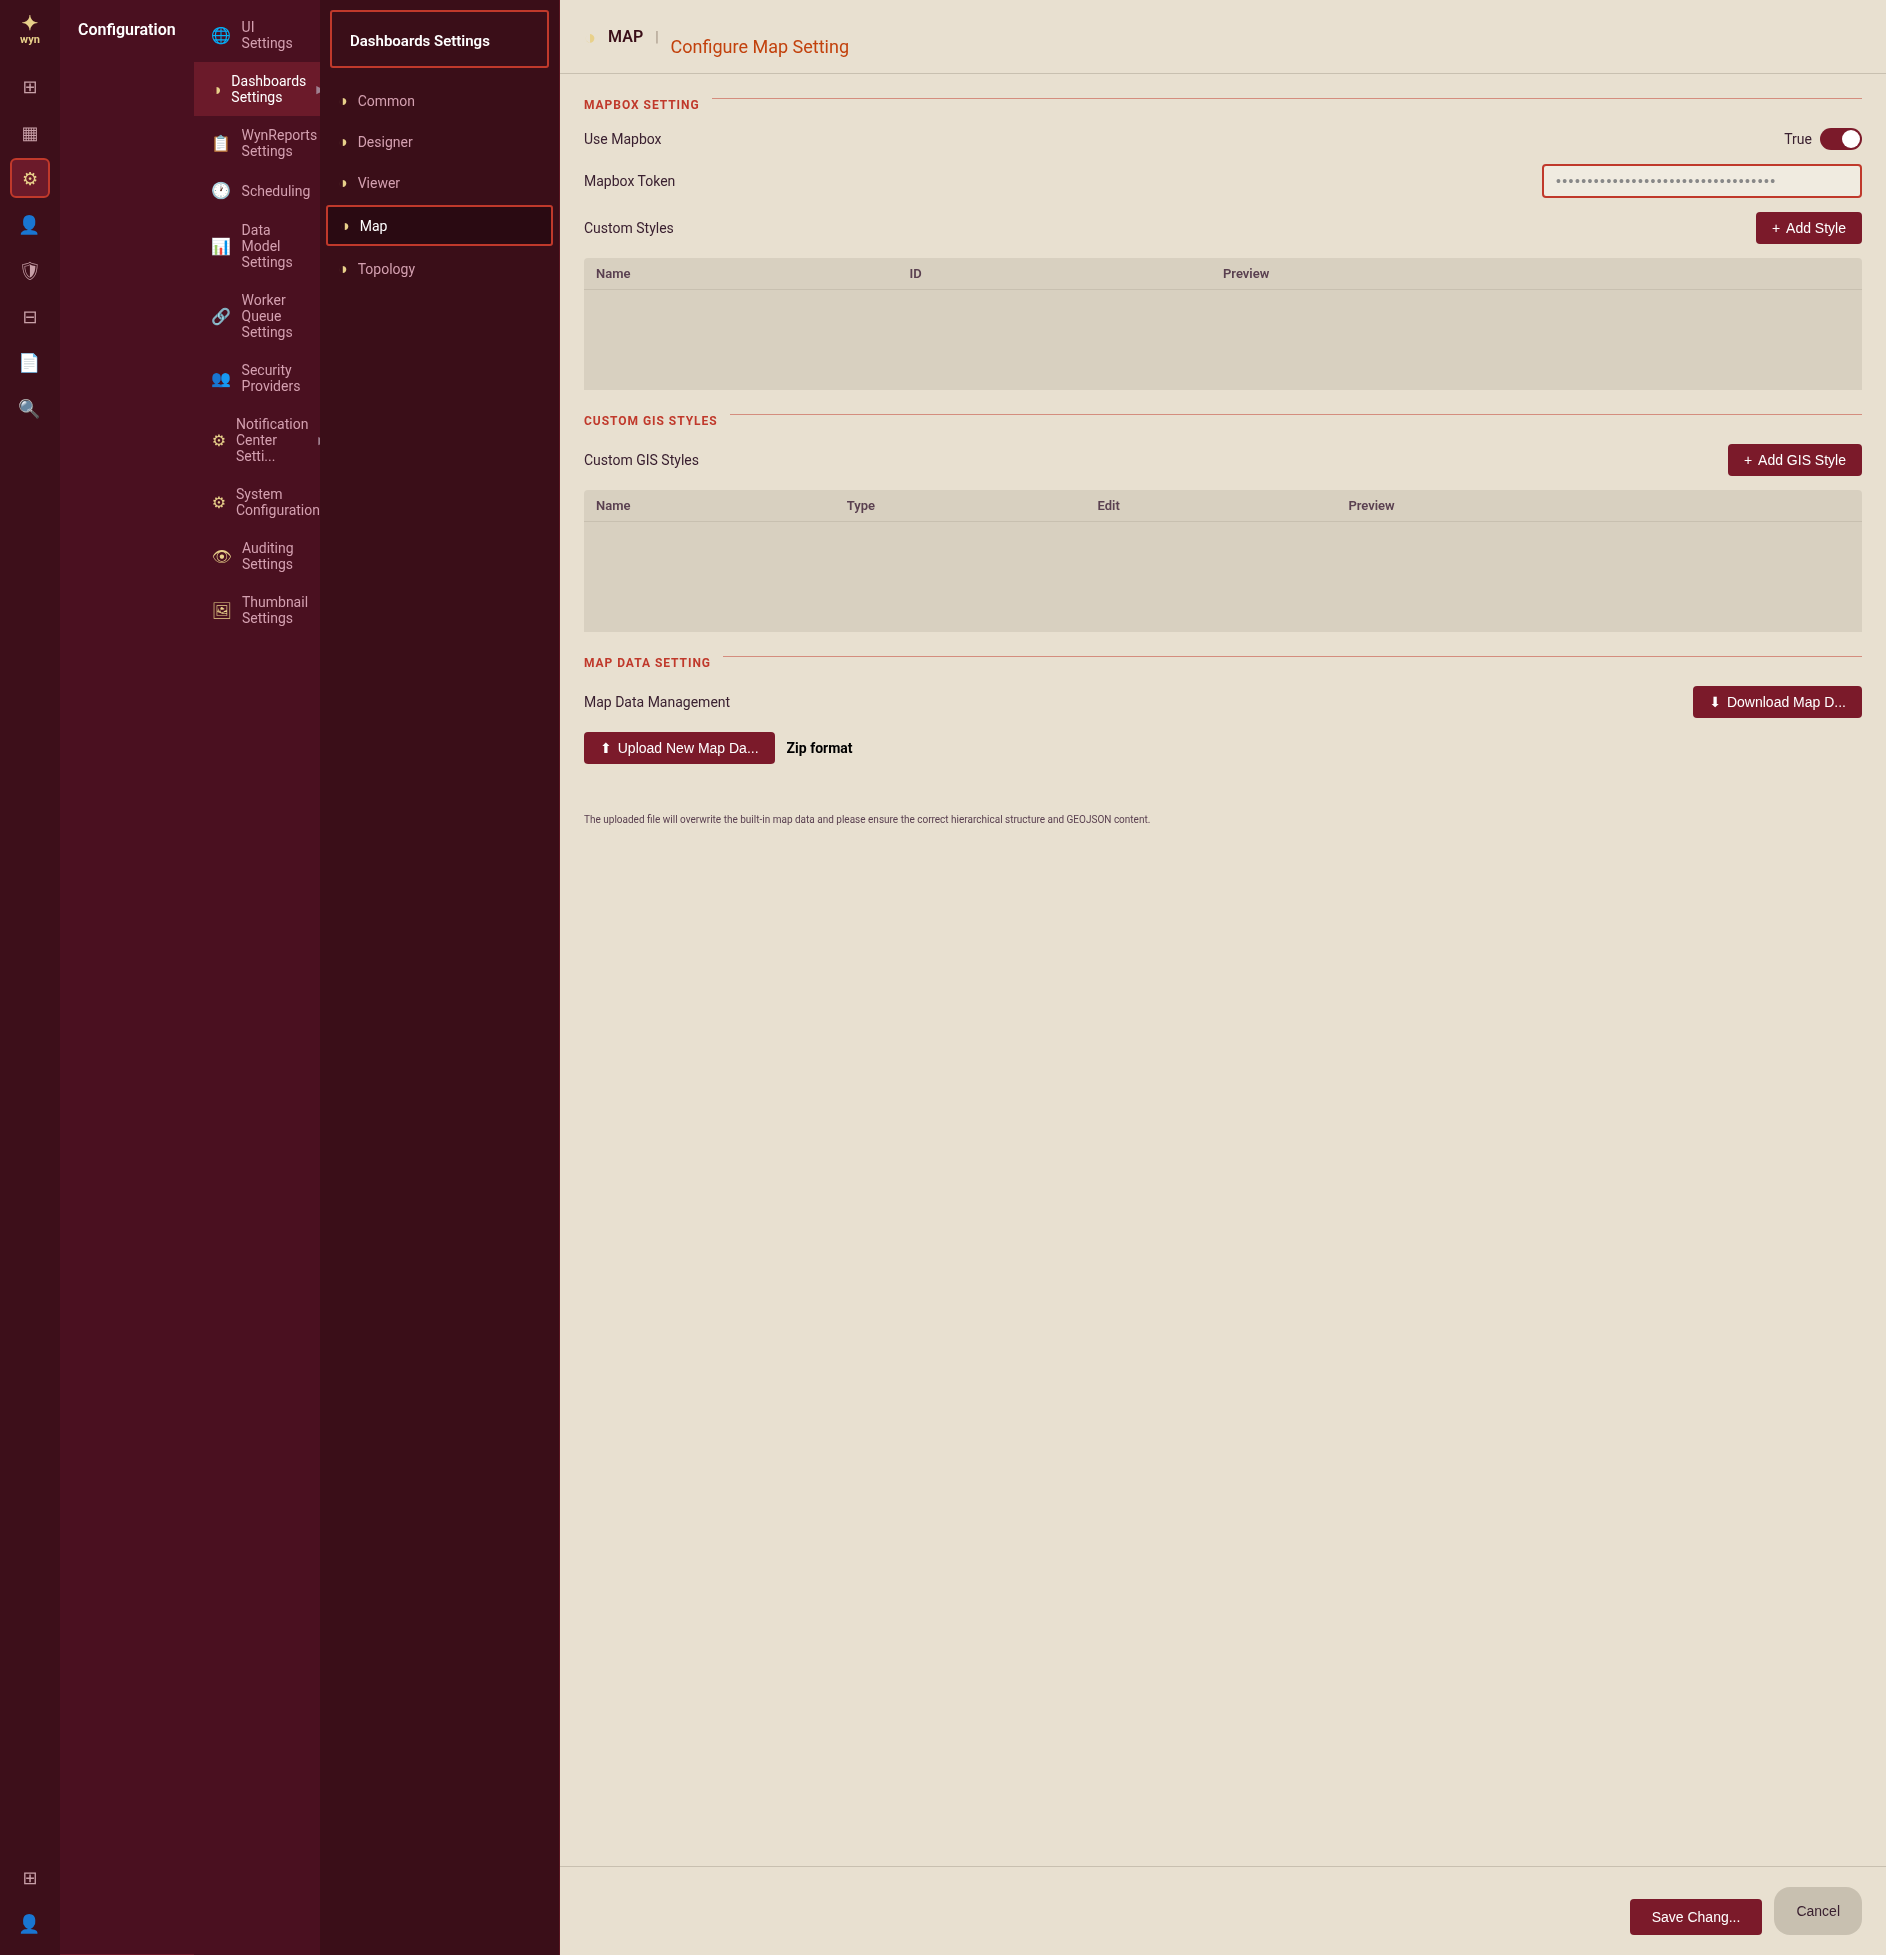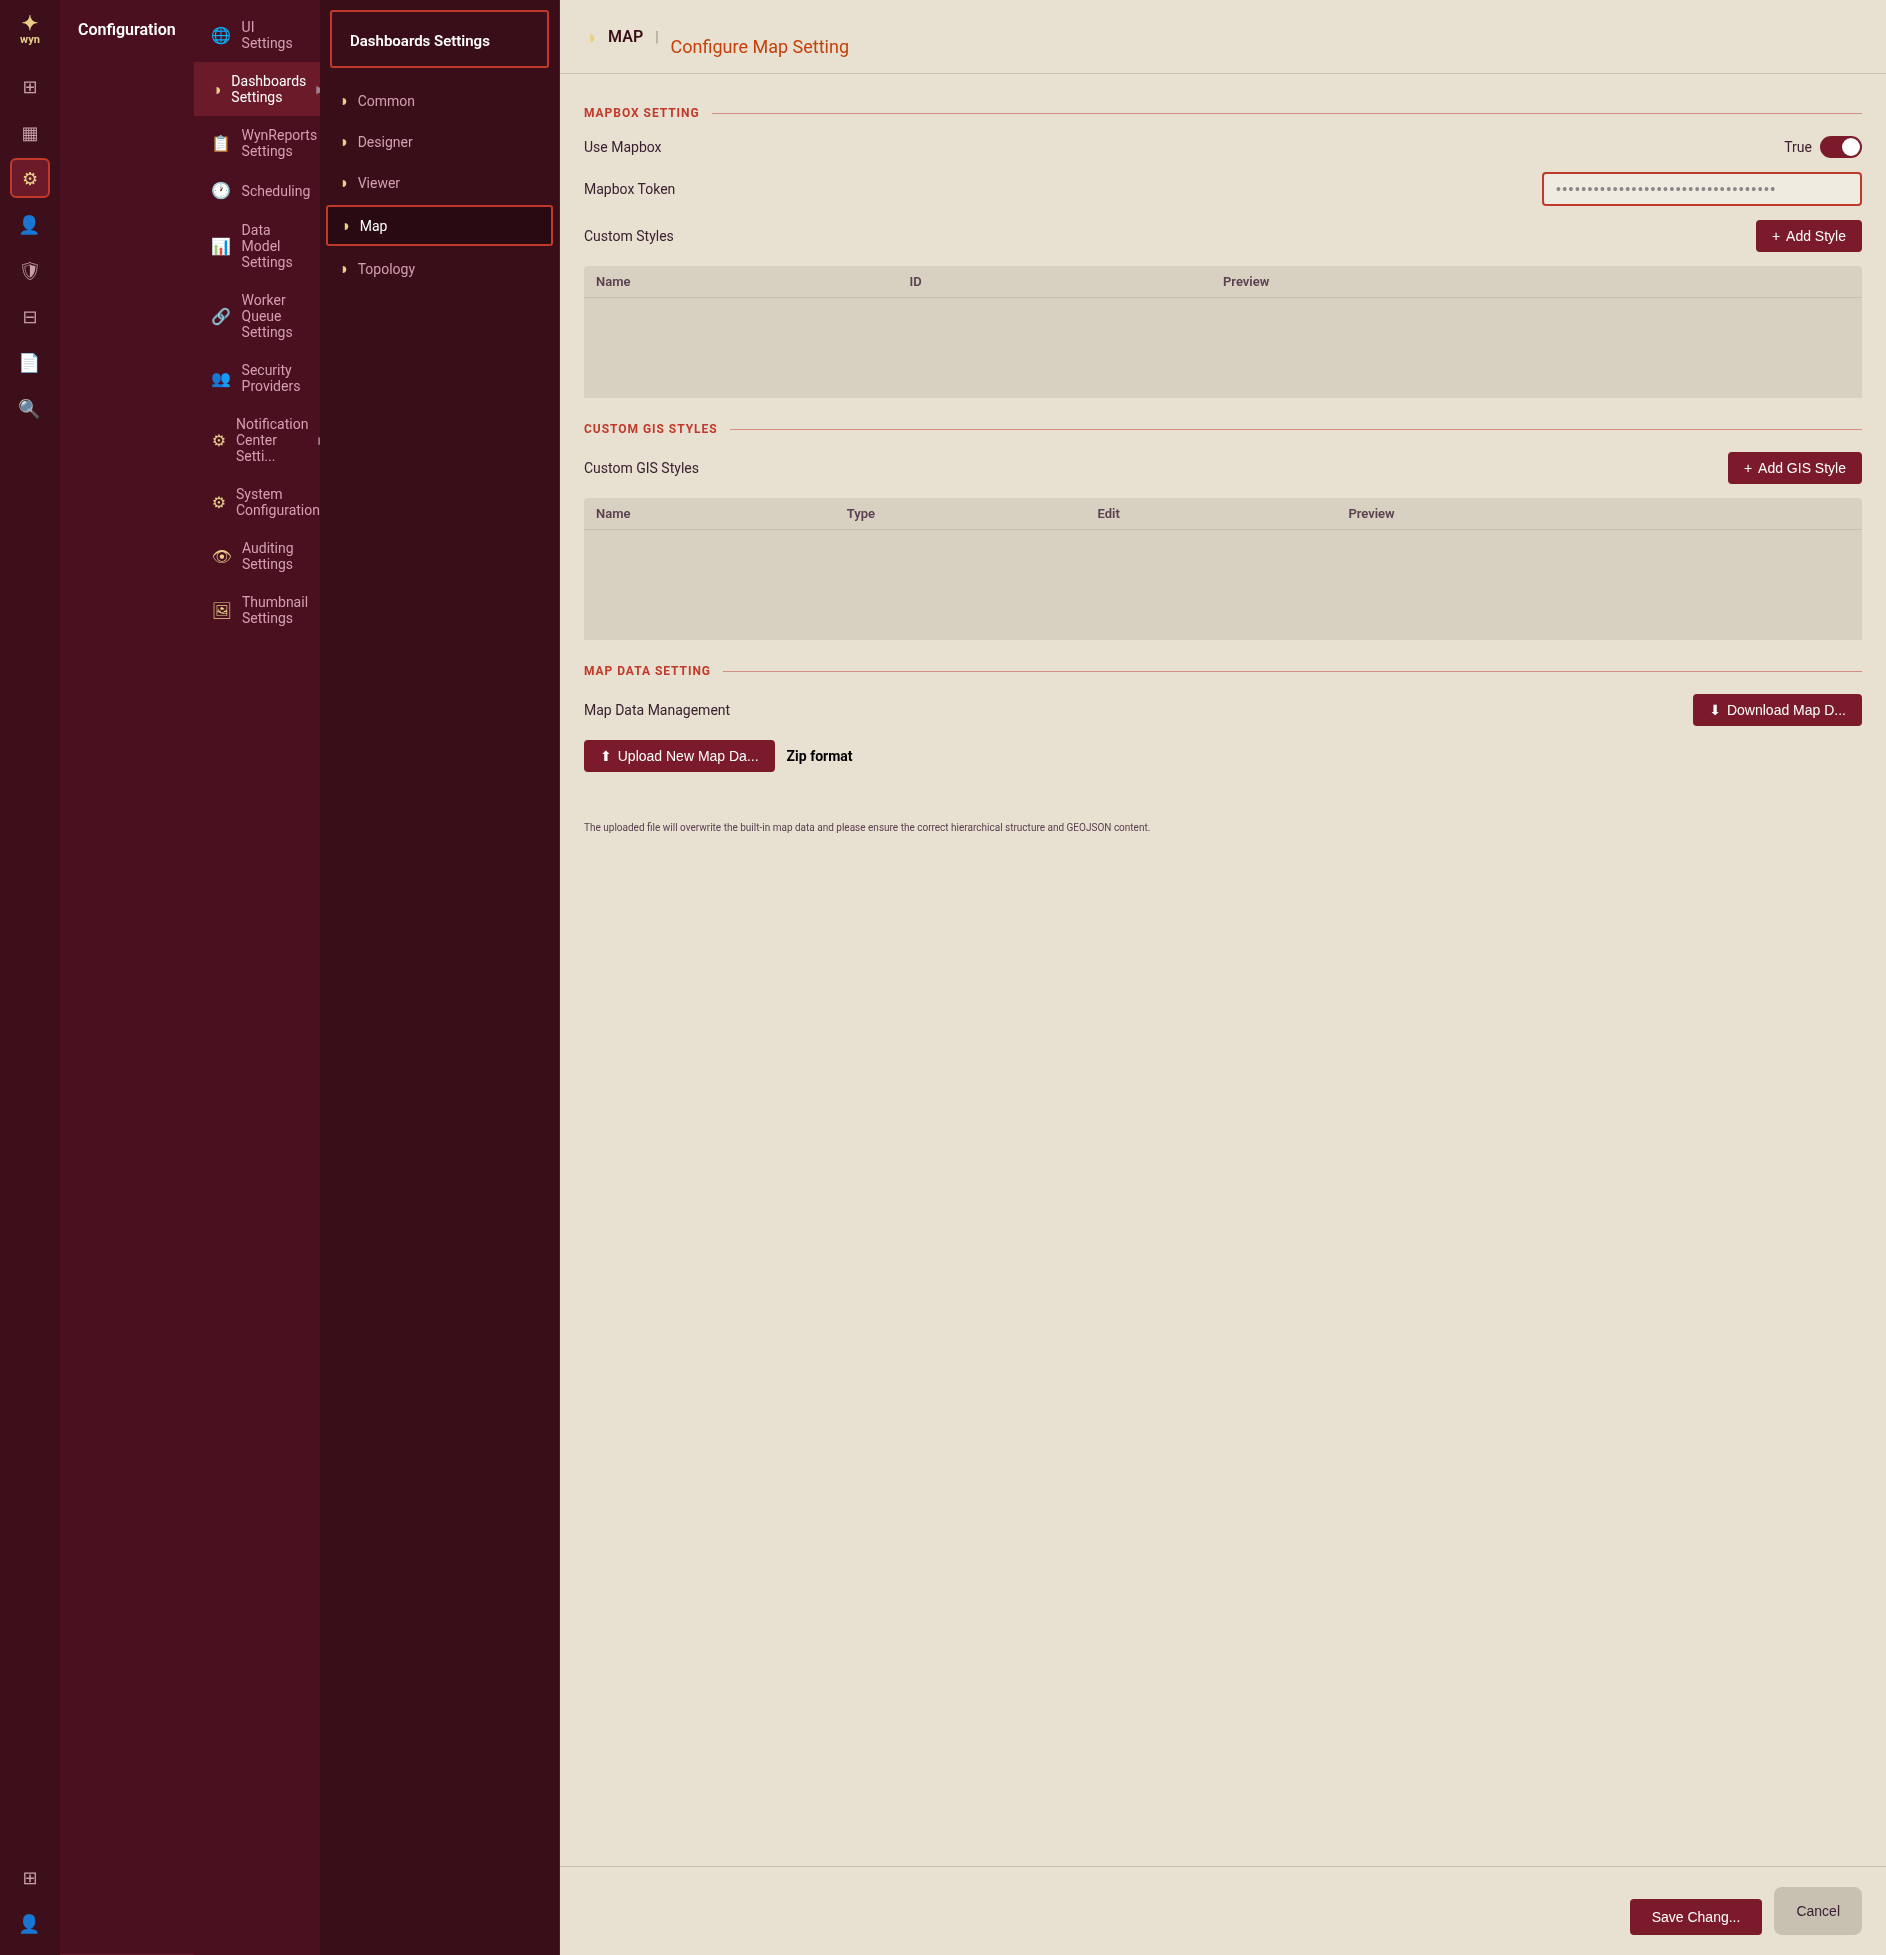--- a/index.html
+++ b/index.html
@@ -142,24 +142,23 @@
     }
     .map-header-icon { color: #e8d08a; font-size: 20px; }
     .map-header-title { font-size: 16px; font-weight: 600; color: #3a0e18; }
     .map-header-subtitle { color: #c2410c; font-size: 18px; margin-top: 20px; }
 
     .main-body { padding: 24px; flex: 1; }
 
     
     .section-header {
       display: flex;
-      align-items: center;
+      align-items: flex-start;
       gap: 12px;
       margin-bottom: 16px;
-      margin-top: 8px;
     }
     .section-label {
       color: #c0392b;
       font-size: 12px;
       font-weight: 700;
       letter-spacing: 0.08em;
       white-space: nowrap;
     }
     .section-line {
       flex: 1;
@@ -283,21 +282,21 @@
       padding: 10px 22px;
       font-size: 14px;
       cursor: pointer;
       font-weight: 500;
       margin-top: 12px;
     }
     .cancel-btn {
       background: #c8c0b0;
       color: #3a2030;
       border: none;
-      border-radius: 8px;
+      border-radius: 16px;
       padding: 10px 22px;
       font-size: 14px;
       cursor: pointer;
       font-weight: 500;
     }
 
     
     .table-header-row {
       display: grid;
       padding: 8px 12px;

